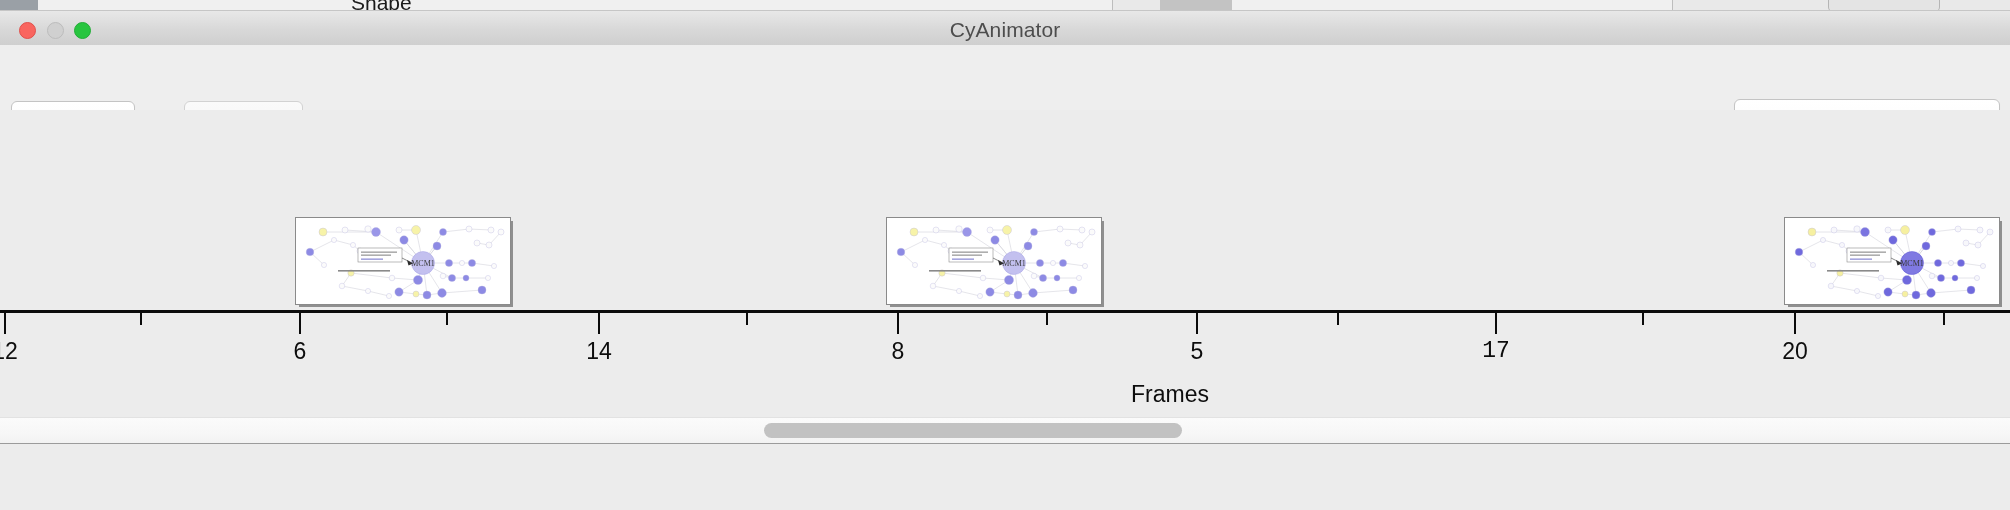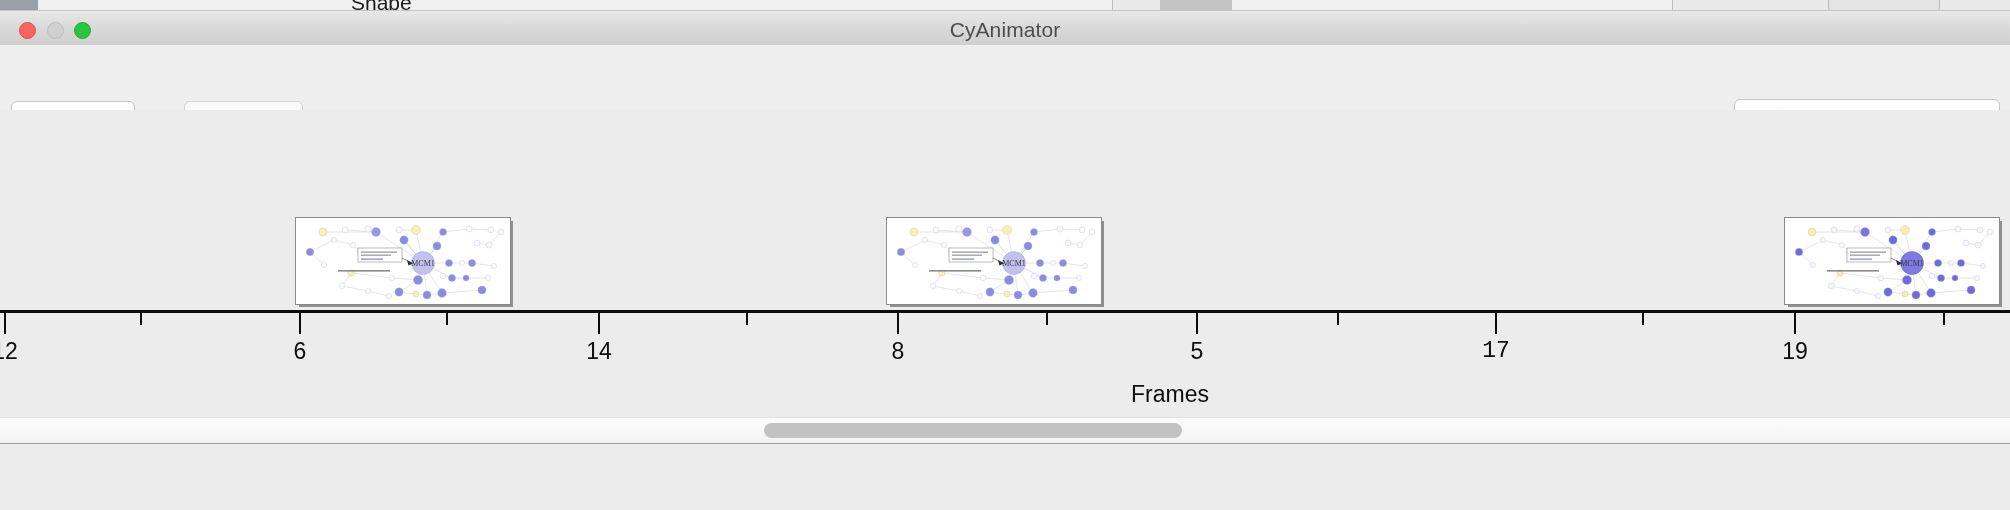--- a/index.html
+++ b/index.html
@@ -462,21 +462,21 @@
       <div class="tick tick-major" style="left: 897px;"></div>
       <div class="tick-label" style="left: 898px;">8</div>
       <div class="tick tick-minor" style="left: 1046px;"></div>
       <div class="tick tick-major" style="left: 1196px;"></div>
       <div class="tick-label" style="left: 1197px;">5</div>
       <div class="tick tick-minor" style="left: 1337px;"></div>
       <div class="tick tick-major" style="left: 1495px;"></div>
       <div class="tick-label" style="left: 1496px; font-family: Liberation Mono, monospace;">17</div>
       <div class="tick tick-minor" style="left: 1642px;"></div>
       <div class="tick tick-major" style="left: 1794px;"></div>
-      <div class="tick-label" style="left: 1795px;">19</div>
+      <div class="tick-label" style="left: 1795px;">20</div>
       <div class="tick tick-minor" style="left: 1943px;"></div>
     </div>
   <div class="axis-title">
     <span>Frames</span>
   </div>
 
   <div class="hscroll">
     <div class="hscroll-thumb"></div>
   </div>
 

